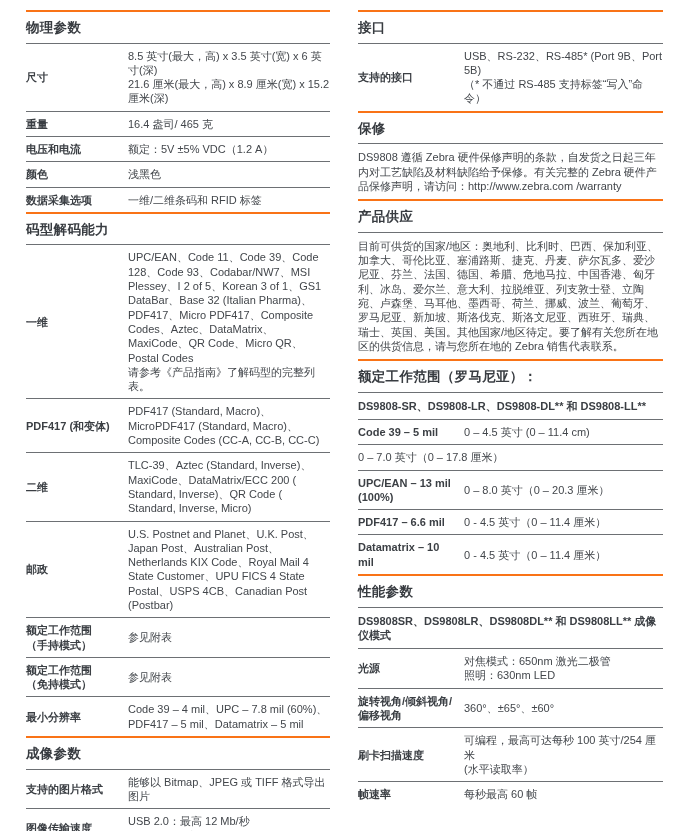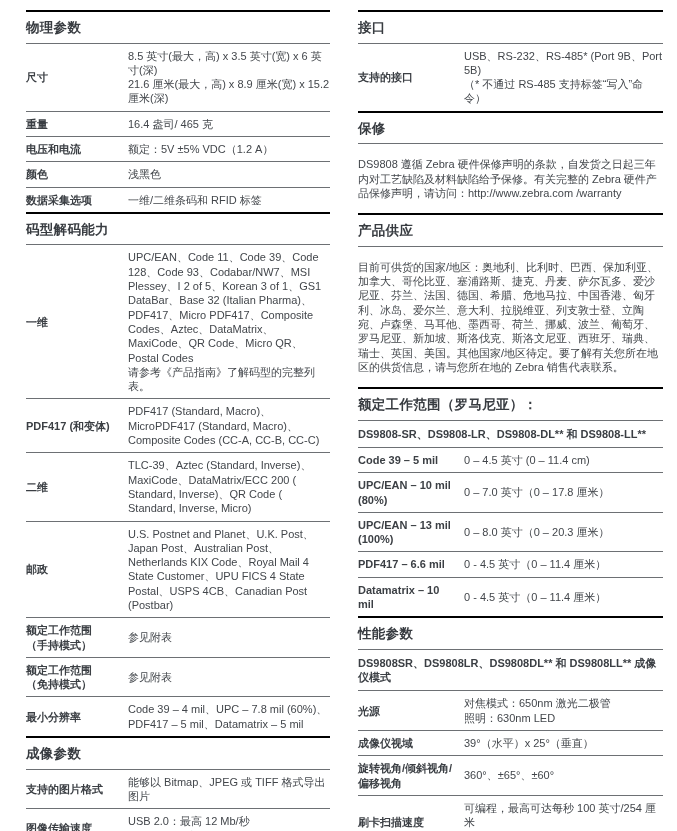--- a/index.html
+++ b/index.html
@@ -7,38 +7,38 @@
     width:677px;height:831px;box-sizing:border-box;
     padding:10px 14px 8px 26px;
     font-family:"Liberation Sans","DejaVu Sans",sans-serif;
     color:#42464b;font-size:11px;line-height:1.3;
     -webkit-font-smoothing:antialiased;
   }
   .columns{display:flex;gap:28px;}
   .col{width:304px;flex-shrink:0;}
   .col.right{width:305px;}
   .section-title{
-    border-top:2px solid #000000;
+    border-top:2px solid #f97316;
     font-weight:bold;font-size:13.5px;color:#383c41;
     padding:7px 0 6px;letter-spacing:.3px;
   }
   .row{
     display:flex;align-items:center;
     border-top:1px solid #6d7074;
     padding:5px 0;
   }
   .row .label{
     width:102px;flex-shrink:0;font-weight:bold;color:#3b3f44;
     white-space:pre-line;padding-right:6px;box-sizing:border-box;
   }
   .col.right .row .label{width:106px;}
   .row .value{flex:1;white-space:pre-line;}
   .para{
     border-top:1px solid #6d7074;
-    padding:13px 0;white-space:pre-line;
+    padding:6px 0;white-space:pre-line;
   }
   .subheader{
     border-top:1px solid #6d7074;
     font-weight:bold;color:#3b3f44;
     padding:6px 0;
   }
 </style>
 </head>
 <body>
 
@@ -144,22 +144,20 @@
     </div>
 
     <div>
       <div class="section-title">额定工作范围（罗马尼亚）：</div>
       <div class="subheader">DS9808-SR、DS9808-LR、DS9808-DL** 和 DS9808-LL**</div>
       <div class="row">
         <div class="label">Code 39 – 5 mil</div>
         <div class="value">0 – 4.5 英寸 (0 – 11.4 cm)</div>
       </div>
       <div class="row">
-        <div class="label">UPC/EAN – 10 mil
-(80%)</div>
         <div class="value">0 – 7.0 英寸（0 – 17.8 厘米）</div>
       </div>
       <div class="row">
         <div class="label">UPC/EAN – 13 mil
 (100%)</div>
         <div class="value">0 – 8.0 英寸（0 – 20.3 厘米）</div>
       </div>
       <div class="row">
         <div class="label">PDF417 – 6.6 mil</div>
         <div class="value">0 - 4.5 英寸（0 – 11.4 厘米）</div>
@@ -172,24 +170,20 @@
 
     <div>
       <div class="section-title">性能参数</div>
       <div class="subheader">DS9808SR、DS9808LR、DS9808DL** 和 DS9808LL** 成像仪模式</div>
       <div class="row">
         <div class="label">光源</div>
         <div class="value">对焦模式：650nm 激光二极管
 照明：630nm LED</div>
       </div>
       <div class="row">
-        <div class="label">成像仪视域</div>
-        <div class="value">39°（水平）x 25°（垂直）</div>
-      </div>
-      <div class="row">
         <div class="label">旋转视角/倾斜视角/
 偏移视角</div>
         <div class="value">360°、±65°、±60°</div>
       </div>
       <div class="row">
         <div class="label">刷卡扫描速度</div>
         <div class="value">可编程，最高可达每秒 100 英寸/254 厘米
 (水平读取率）</div>
       </div>
       <div class="row">

